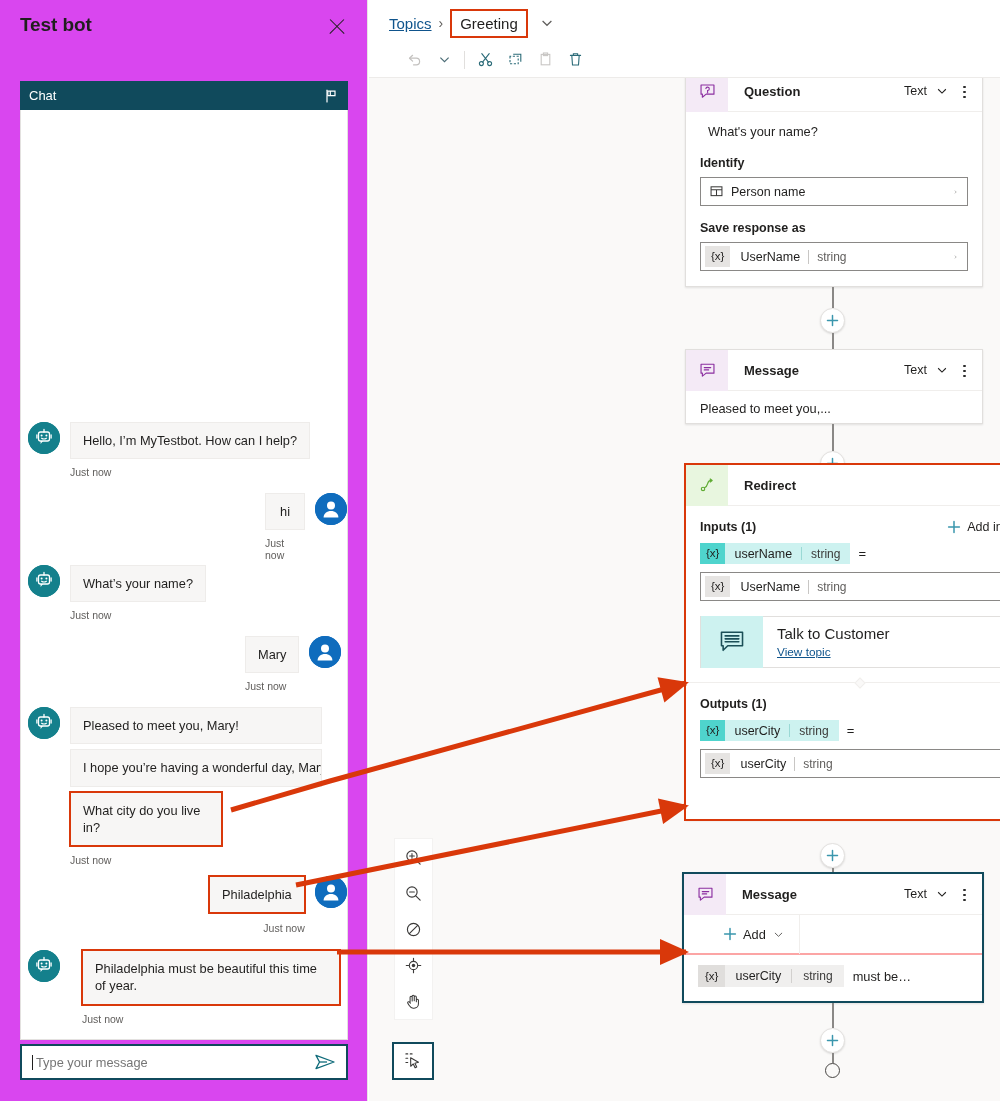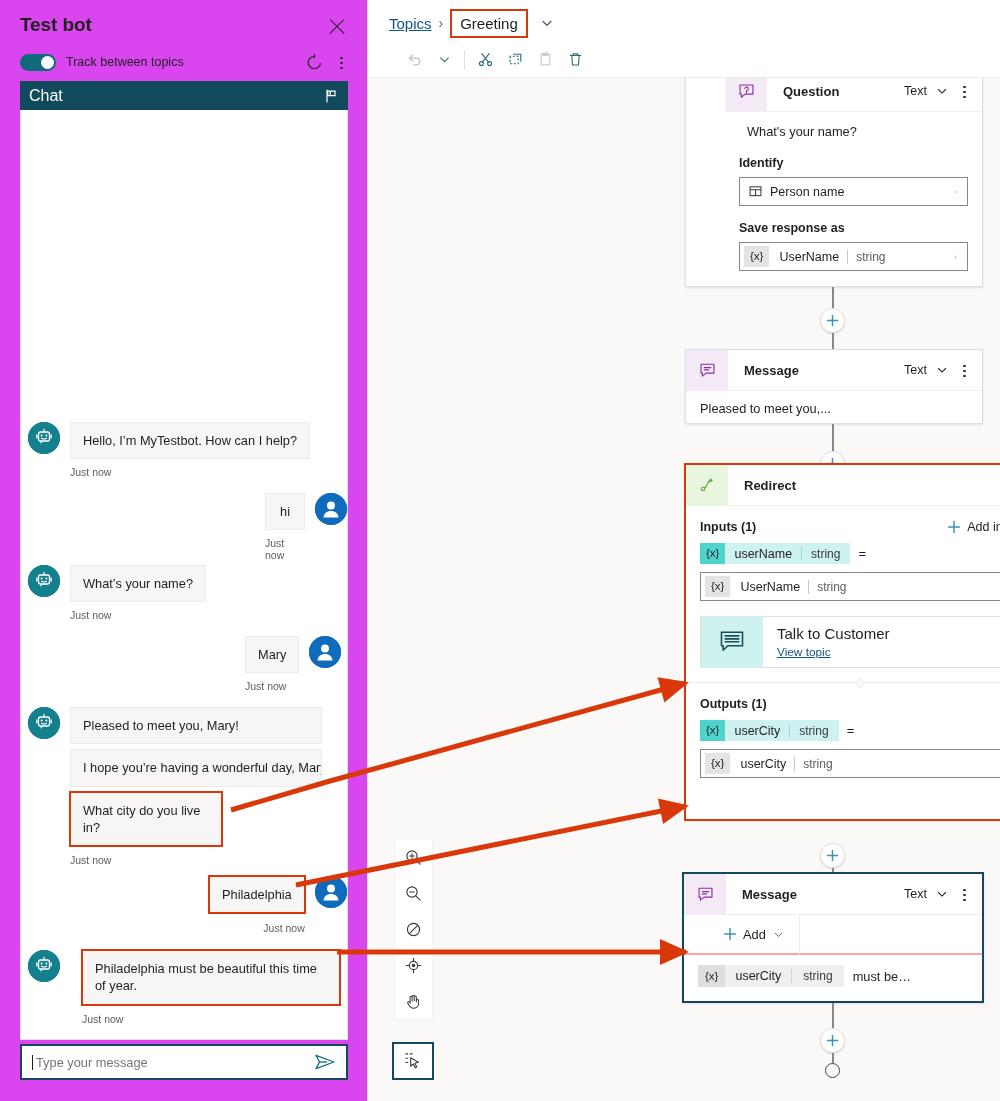--- a/index.html
+++ b/index.html
@@ -59,21 +59,21 @@
     background:#2b2b2b; display:block;
   }
   .ico-more i:nth-child(1){ top:3px; }
   .ico-more i:nth-child(2){ top:8px; }
   .ico-more i:nth-child(3){ top:13px; }
 
   .chat-tabbar{
     position:absolute; left:20px; top:81px; width:328px; height:29px;
     background:#104a5c; display:flex; align-items:center; padding:0 9px;
   }
-  .chat-tabbar .lbl{ color:#fff; font-size:16px; }
+  .chat-tabbar .lbl{ color:#fff; font-size:13px; }
   .chat-tabbar .flag{ margin-left:auto; }
 
   .chat-body{
     position:absolute; left:20px; top:110px; width:328px; height:930px;
     border:1px solid #e3e1df; border-top:none; background:#fff;
     overflow:hidden;
   }
   .msg-row{ position:absolute; display:flex; align-items:flex-start; }
   .avatar{
     width:32px; height:32px; border-radius:50%; flex:0 0 auto;
@@ -226,37 +226,20 @@
 </head>
 <body>
 
 <div id="test-bot-panel">
 
   <div class="tb-header">
     <span class="tb-title">Test bot</span>
     <div class="tb-close"></div>
   </div>
 
-  <div class="tb-subbar">
-    <div class="toggle">
-        <span class="knob"></span>
-      </div>
-    <span class="toggle-label">Track between topics</span>
-    <div class="tb-icons">
-      <svg class="ico-refresh" viewBox="0 0 16 16">
-        <path d="M8 2.2A5.8 5.8 0 1 0 13.6 9" fill="none" stroke="#2b2b2b" stroke-width="1.2" stroke-linecap="round"></path>
-        <path d="M8 0.6V3.6" fill="none" stroke="#2b2b2b" stroke-width="1.2" stroke-linecap="round"></path>
-      </svg>
-      <span class="ico-more">
-          <i></i>
-          <i></i>
-          <i></i>
-        </span>
-    </div>
-  </div>
 
   <div class="chat-tabbar">
     <span class="lbl">Chat</span>
     <svg class="flag" width="16" height="16" viewBox="0 0 16 16">
       <path d="M4 2.2V14" stroke="#fff" stroke-width="1.2" fill="none" stroke-linecap="round"></path>
       <path d="M4.8 3.1h7.2v4.6H4.8z" stroke="#fff" stroke-width="1.2" fill="none"></path>
       <path d="M7.3 3.1v4.6" stroke="#fff" stroke-width="1.2" fill="none"></path>
     </svg>
   </div>
 
@@ -437,21 +420,21 @@
       <svg width="17" height="17" viewBox="0 0 17 17">
         <path d="M3.4 4.4h10.2" stroke="#2b6b78" stroke-width="1.1" stroke-linecap="round"></path>
         <path d="M6.4 4.4V2.8h4.2v1.6" fill="none" stroke="#2b6b78" stroke-width="1.1"></path>
         <path d="M4.8 4.4l.7 9.6h6l.7-9.6" fill="none" stroke="#2b6b78" stroke-width="1.1"></path>
       </svg>
     </div>
   </div>
 
   <div class="canvas">
 
-    <div class="node" style="left:316px; top:-8px; width:298px; height:217px;padding-left:39px;">
+    <div class="node" style="left:316px; top:-8px; width:298px; height:217px;">
       <div class="node-head">
         <div class="node-icon q">
           <svg width="19" height="19" viewBox="0 0 20 20">
             <path d="M3.2 3.2h13.6v9.6H8.6L4.6 16v-3.2H3.2z" fill="none" stroke="#8b2fa0" stroke-width="1.2" stroke-linejoin="round"></path>
             <path d="M8.3 6.9a1.8 1.8 0 1 1 1.8 2.1v1" fill="none" stroke="#8b2fa0" stroke-width="1.2" stroke-linecap="round"></path>
             <circle cx="10.1" cy="11.3" r=".75" fill="#8b2fa0"></circle>
           </svg>
         </div>
         <span class="node-title">Question</span>
         <div class="node-head-right">

